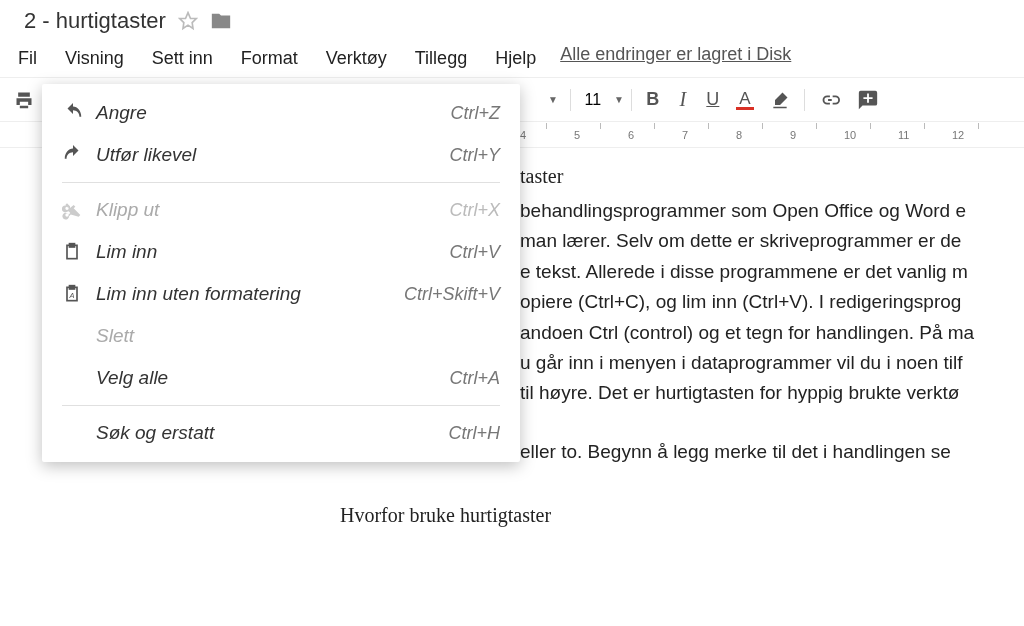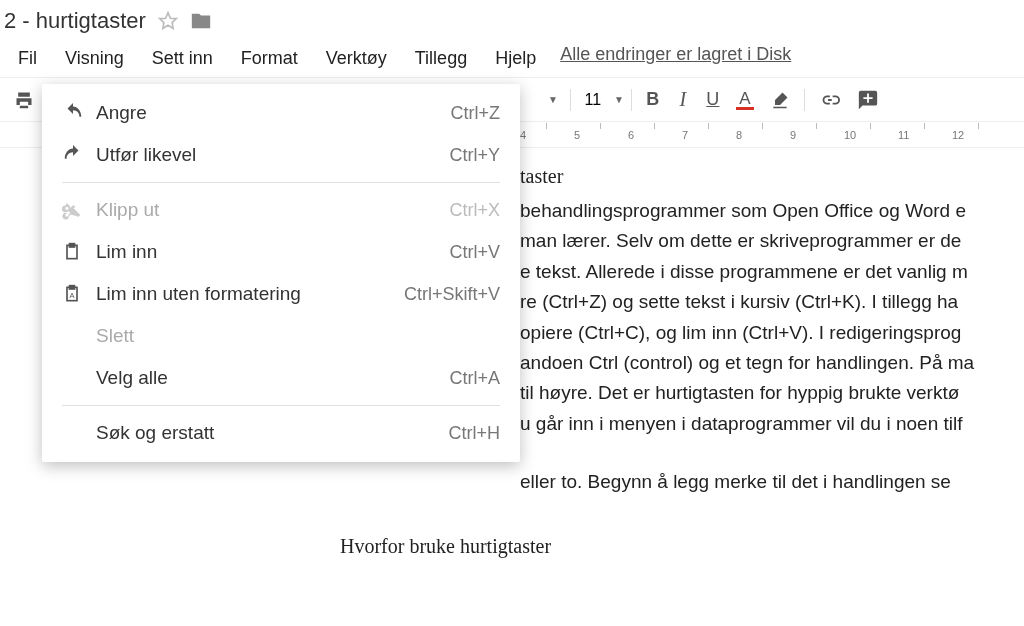--- a/index.html
+++ b/index.html
@@ -7,21 +7,21 @@
     font-family: Arial, sans-serif;
     background: #fff;
     overflow: hidden;
     width: 1024px;
     height: 626px;
     position: relative;
   }
   .titlebar {
     display: flex;
     align-items: center;
-    padding: 8px 10px 4px 4px;
+    padding: 8px 10px 4px 24px;
     gap: 12px;
   }
   .doc-title {
     font-size: 22px;
     color: #333;
   }
   .star-icon, .folder-icon {
     color: #bbb;
     font-size: 20px;
     display: flex;
@@ -142,20 +142,21 @@
     padding: 8px 0;
     z-index: 100;
   }
   .dd-item {
     display: flex;
     align-items: center;
     padding: 10px 20px 10px 20px;
     font-size: 19px;
     color: #333;
     cursor: pointer;
+    font-style: italic;
   }
   .dd-item.disabled { color: #aaa; }
   .dd-item.disabled .dd-shortcut { color: #bbb; }
   .dd-icon {
     width: 34px;
     display: flex;
     align-items: center;
     color: #555;
     font-size: 18px;
   }
@@ -249,25 +250,24 @@
   <span class="tick">11</span>
   <span class="tick">12</span>
 </div>
 
 <div class="document">
   <div style="padding-left:180px">
     <p class="heading">taster</p>
     <p>behandlingsprogrammer som Open Office og Word e</p>
     <p>man lærer. Selv om dette er skriveprogrammer er de</p>
     <p>e tekst. Allerede i disse programmene er det vanlig m</p>
-    <p>re (Ctrl+Z) og sette tekst i kursiv (Ctrl+K). I tillegg ha</p>
     <p>opiere (Ctrl+C), og lim inn (Ctrl+V). I redigeringsprog</p>
     <p>andoen Ctrl (control) og et tegn for handlingen. På ma</p>
+    <p>u går inn i menyen i dataprogrammer vil du i noen tilf</p>
     <p>til høyre. Det er hurtigtasten for hyppig brukte verktø</p>
-    <p>u går inn i menyen i dataprogrammer vil du i noen tilf</p>
     <p style="height:28px"></p>
     <p>eller to. Begynn å legg merke til det i handlingen se</p>
     <p style="height:28px"></p>
   </div>
   <p class="heading">Hvorfor bruke hurtigtaster</p>
 </div>
 
 <div class="dropdown">
   <div class="dd-item">
     <span class="dd-icon">

